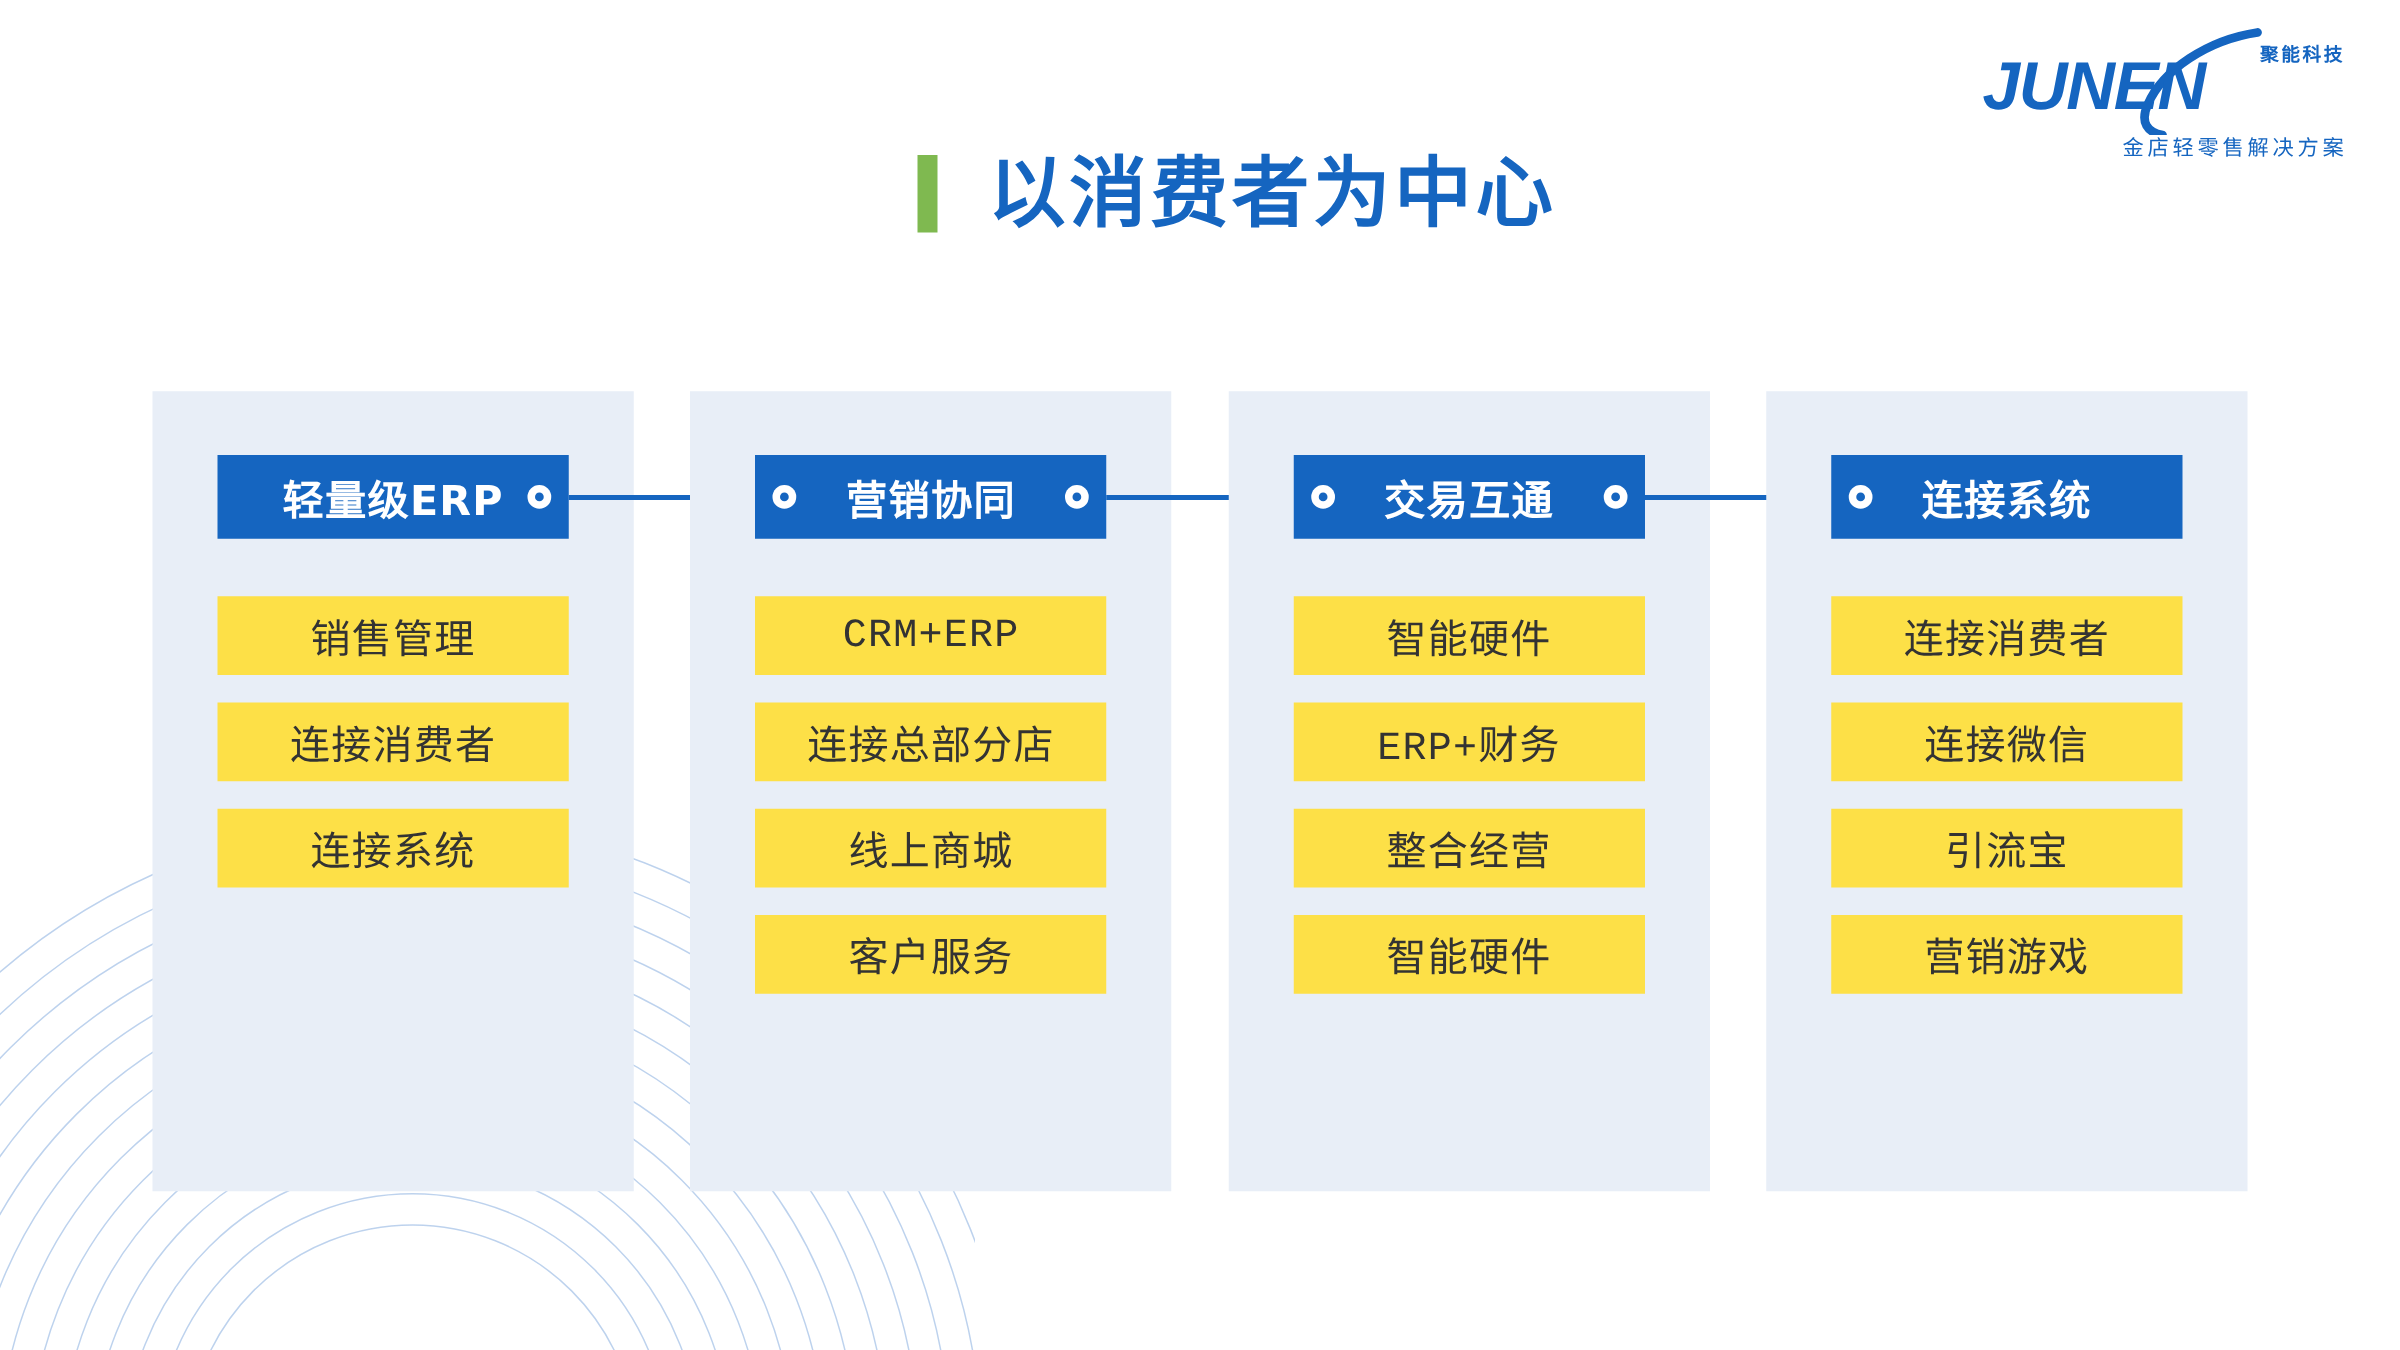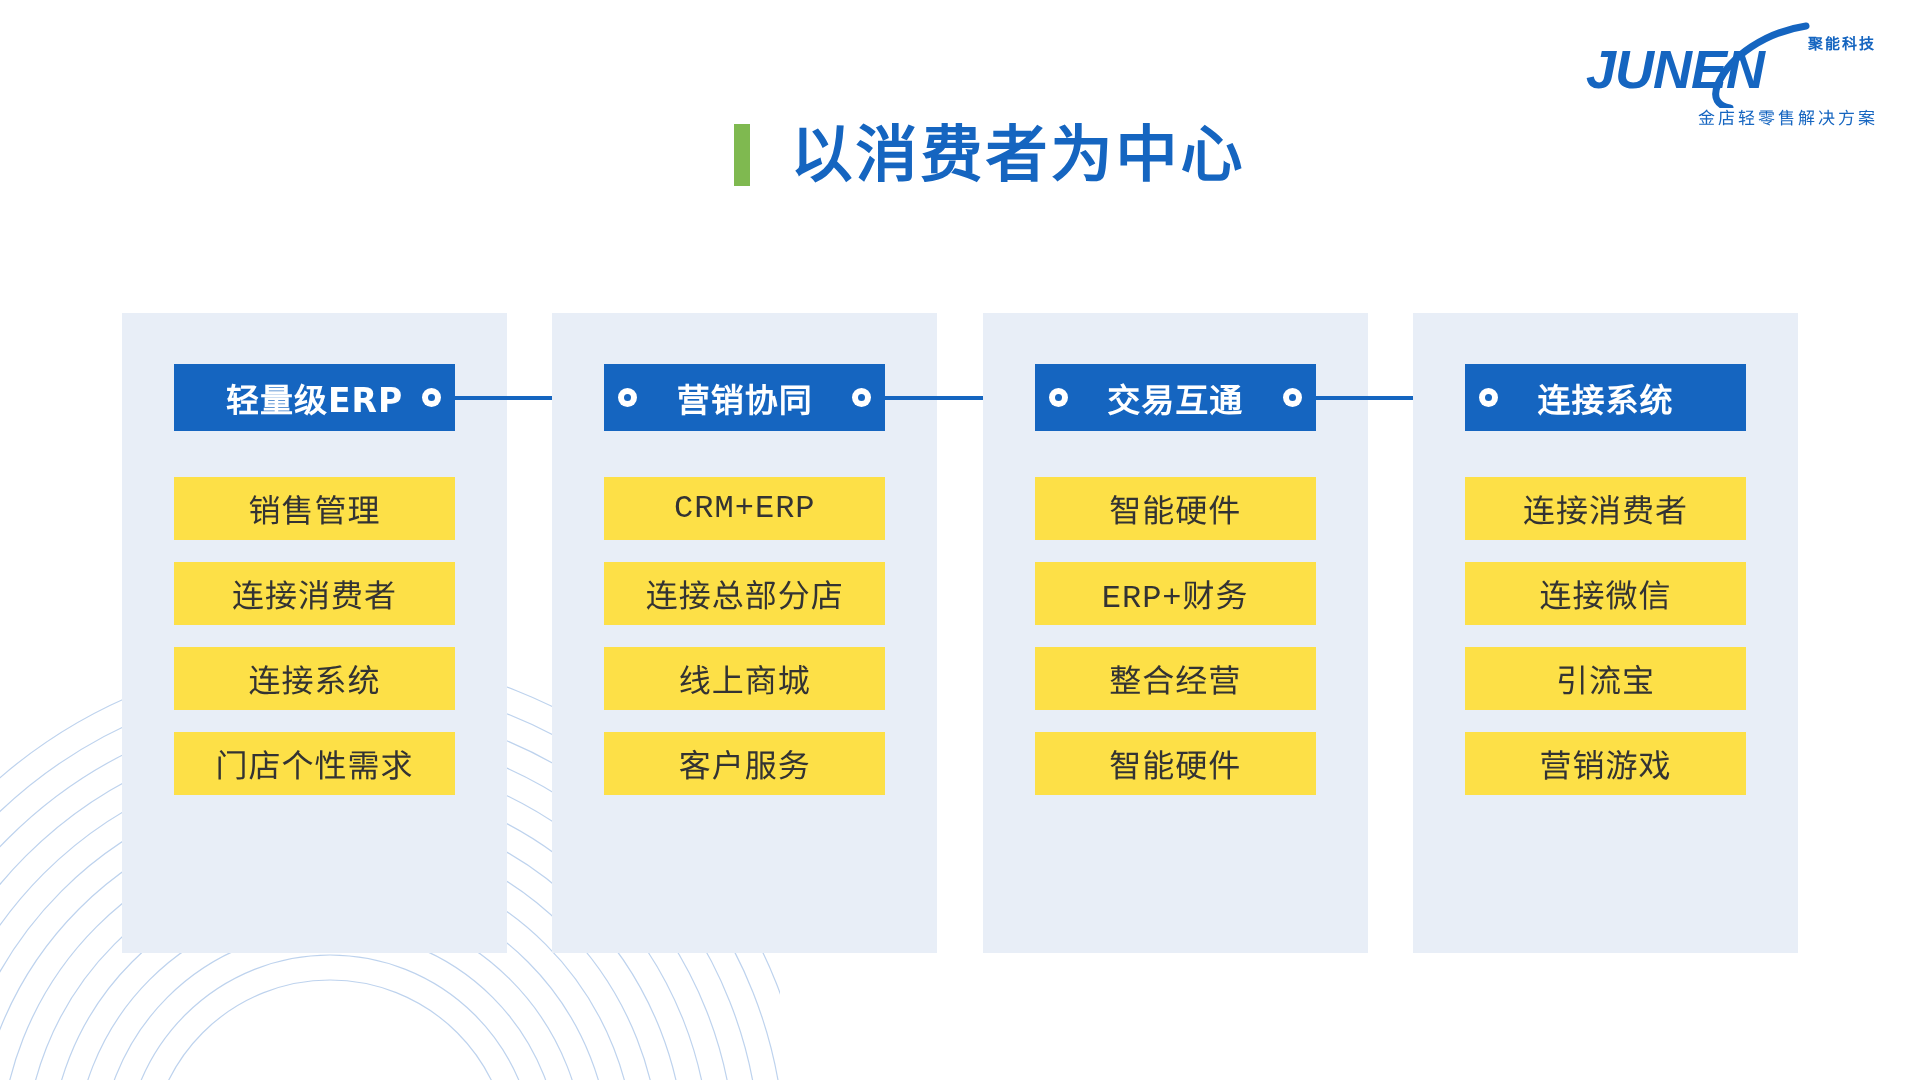--- a/index.html
+++ b/index.html
@@ -239,21 +239,20 @@
   <div class="column">
     <div class="col-header">
       <span>轻量级ERP</span>
       <span class="node node-right"></span>
       <span class="link-line"></span>
     </div>
     <div class="tile-stack">
       <div class="tile">销售管理</div>
       <div class="tile">连接消费者</div>
       <div class="tile">连接系统</div>
-      <div class="tile">门店个性需求</div>
     </div>
   </div>
 
   <div class="column">
     <div class="col-header">
       <span class="node node-left"></span>
       <span>营销协同</span>
       <span class="node node-right"></span>
       <span class="link-line"></span>
     </div>

